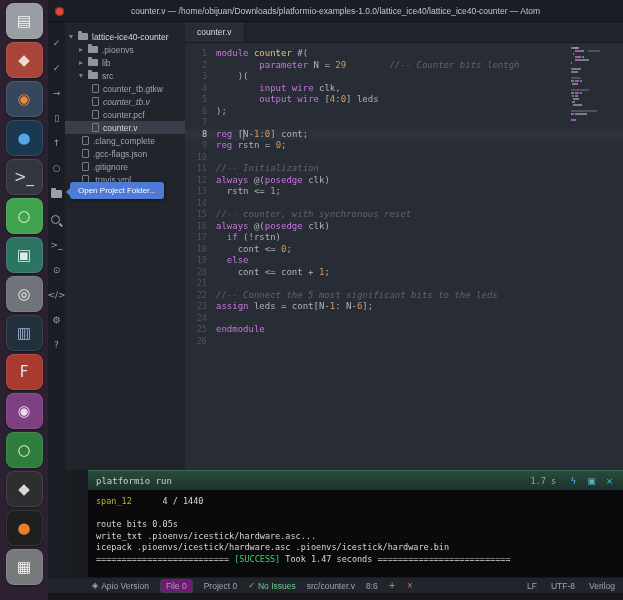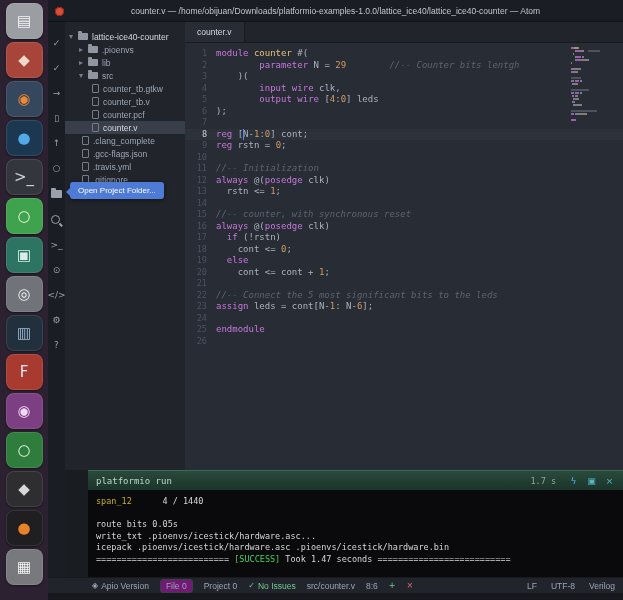--- a/index.html
+++ b/index.html
@@ -175,47 +175,47 @@
       </div>
       <div class="tree-row" style="padding-left: 14px;">
         <span class="chev">▾</span>
         <span class="folder-ico"></span>
         <span class="tree-label">src</span>
       </div>
       <div class="tree-row" style="padding-left: 24px;">
         <span class="file-ico"></span>
         <span class="tree-label">counter_tb.gtkw</span>
       </div>
+      <div class="tree-row" style="padding-left: 24px; font-style: italic;">
+        <span class="file-ico"></span>
+        <span class="tree-label">counter_tb.v</span>
+      </div>
       <div class="tree-row" style="padding-left: 24px;">
         <span class="file-ico"></span>
-        <span class="tree-label">counter_tb.v</span>
-      </div>
-      <div class="tree-row" style="padding-left: 24px;">
-        <span class="file-ico"></span>
         <span class="tree-label">counter.pcf</span>
       </div>
       <div class="tree-row sel" style="padding-left: 24px;">
         <span class="file-ico"></span>
         <span class="tree-label">counter.v</span>
       </div>
       <div class="tree-row" style="padding-left: 14px;">
         <span class="file-ico"></span>
         <span class="tree-label">.clang_complete</span>
       </div>
       <div class="tree-row" style="padding-left: 14px;">
         <span class="file-ico"></span>
         <span class="tree-label">.gcc-flags.json</span>
       </div>
       <div class="tree-row" style="padding-left: 14px;">
         <span class="file-ico"></span>
+        <span class="tree-label">.gitignore</span>
+      </div>
+      <div class="tree-row" style="padding-left: 14px;">
+        <span class="file-ico"></span>
         <span class="tree-label">.travis.yml</span>
-      </div>
-      <div class="tree-row" style="padding-left: 14px;">
-        <span class="file-ico"></span>
-        <span class="tree-label">.gitignore</span>
       </div>
       <div class="tree-row" style="padding-left: 14px;">
         <span class="file-ico"></span>
         <span class="tree-label">README.md</span>
       </div>
     </div>
 
   <div class="tooltip">Open Project Folder...</div>
 
   <div class="editor">

